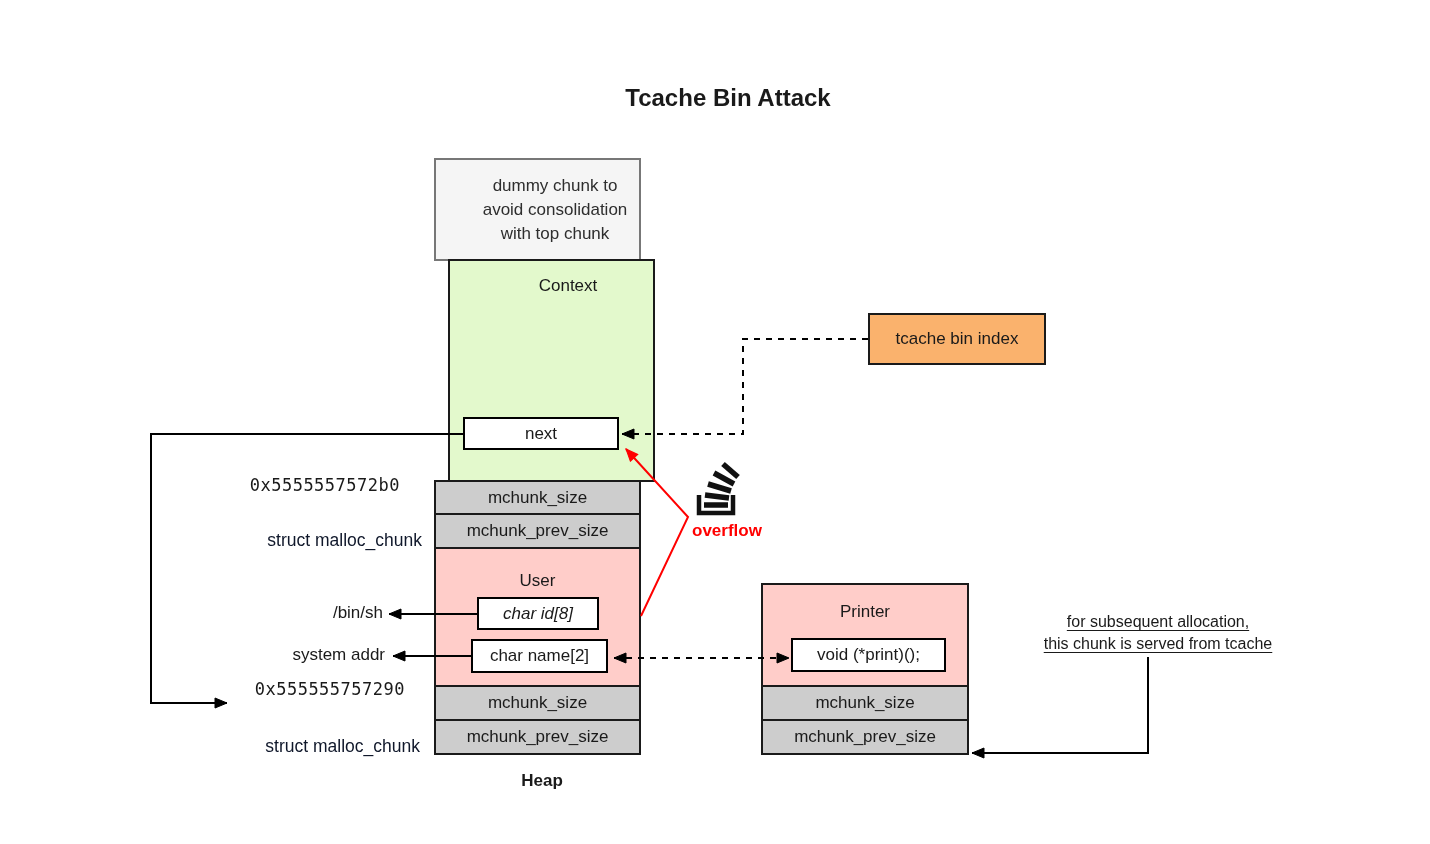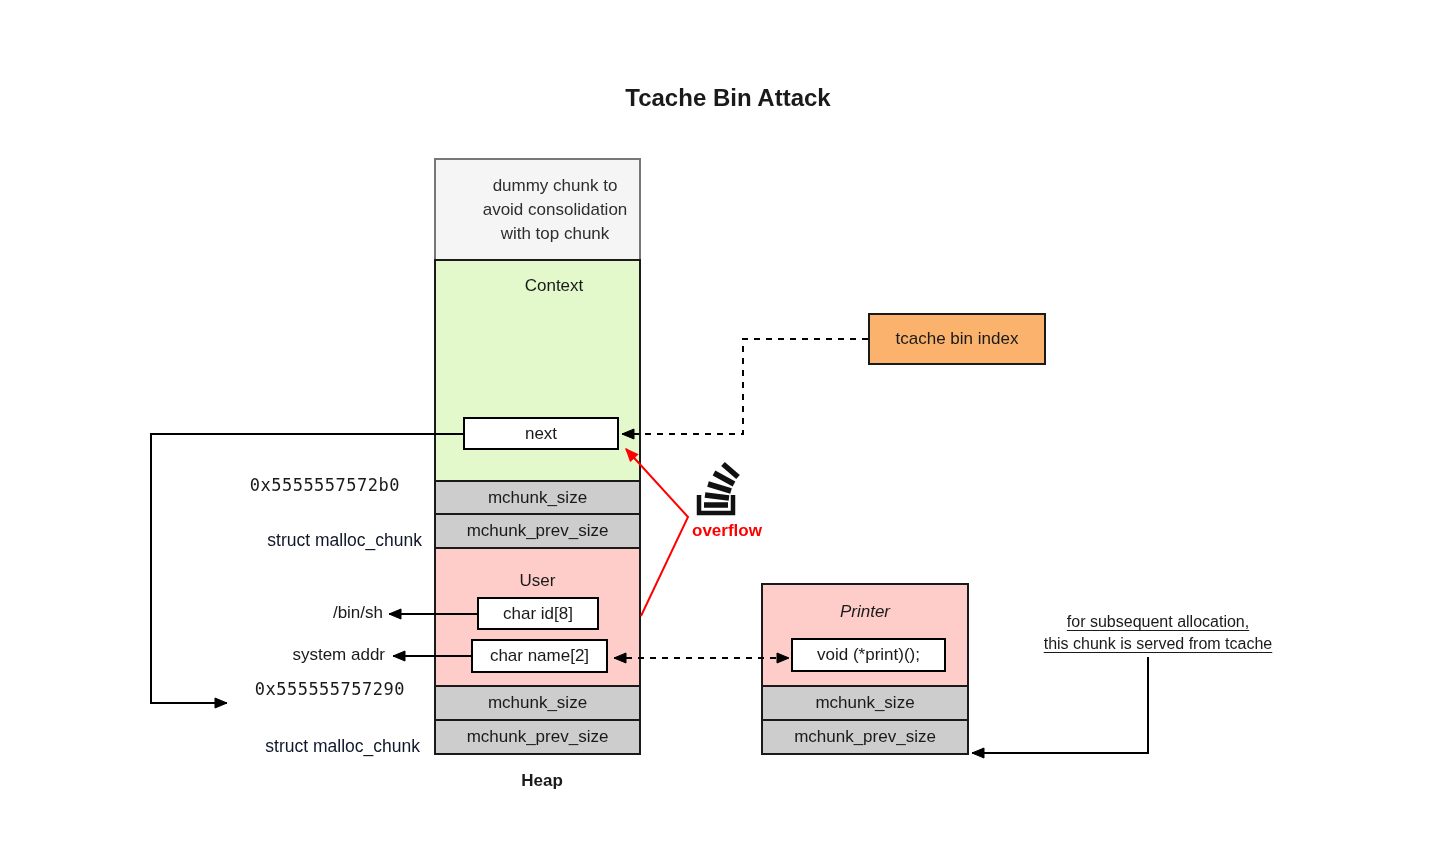--- a/index.html
+++ b/index.html
@@ -35,34 +35,34 @@
 <body>
 
 <div id="canvas">
 
   <div class="title" style="left:478px; top:84px; width:500px;">Tcache Bin Attack</div>
 
   <div class="box fill-dummy pre" style="left:434px; top:158px; width:207px; height:103px;padding-left:35px;">dummy chunk  to
 avoid consolidation
 with top chunk</div>
 
-  <div class="box fill-green top-label" style="left:434px; top:259px; width:207px; height:223px; padding-top:15px;padding-left:33px;">
+  <div class="box fill-green top-label" style="left:448px; top:259px; width:207px; height:223px; padding-top:15px;padding-left:33px;">
     <span>Context</span>
   </div>
 
   <div class="box whitefield" style="left:463px; top:417px; width:156px; height:33px;">next</div>
 
   <div class="box fill-gray" style="left:434px; top:480px; width:207px; height:35px;">mchunk_size</div>
   <div class="box fill-gray" style="left:434px; top:513px; width:207px; height:36px;">mchunk_prev_size</div>
 
   <div class="box fill-pink top-label" style="left:434px; top:547px; width:207px; height:140px; padding-top:22px;">
     <span>User</span>
   </div>
 
-  <div class="box whitefield" style="left:477px; top:597px; width:122px; height:33px;">char id[8]</div>
+  <div class="box whitefield" style="left:477px; top:597px; width:122px; height:33px;font-style:italic;">char id[8]</div>
   <div class="box whitefield" style="left:471px; top:639px; width:137px; height:34px;">char name[2]</div>
 
   <div class="box fill-gray" style="left:434px; top:685px; width:207px; height:36px;">mchunk_size</div>
   <div class="box fill-gray" style="left:434px; top:719px; width:207px; height:36px;">mchunk_prev_size</div>
 
   <div class="heaplbl" style="left:434px; top:771px; width:216px;">Heap</div>
 
   <div class="rlabel mono" style="left:150px; top:475px;">0x5555557572b0</div>
   <div class="rlabel faded" style="left:172px; top:530px;">struct malloc_chunk</div>
   <div class="rlabel" style="left:133px; top:603px;">/bin/sh</div>
@@ -75,21 +75,21 @@
   <svg class="overlay" style="left:692px; top:458px;" width="50" height="61" viewBox="0 0 50 61">
     <path d="M7 37 V55 H41 V37" fill="none" stroke="#111" stroke-width="4.5"></path>
     <path d="M12 47 H36" stroke="#111" stroke-width="5.5"></path>
     <path d="M13 37 L37 40" stroke="#111" stroke-width="5.5"></path>
     <path d="M16 26 L39 33" stroke="#111" stroke-width="5.5"></path>
     <path d="M22 15 L42 26" stroke="#111" stroke-width="5.5"></path>
     <path d="M31 6 L46 19" stroke="#111" stroke-width="5.5"></path>
   </svg>
   <div class="overflow-lbl" style="left:692px; top:521px;">overflow</div>
 
-  <div class="box fill-pink top-label" style="left:761px; top:583px; width:208px; height:104px; padding-top:17px;font-style:italic;">
+  <div class="box fill-pink top-label" style="left:761px; top:583px; width:208px; height:104px; padding-top:17px;">
     <span>Printer</span>
   </div>
   <div class="box whitefield" style="left:791px; top:638px; width:155px; height:34px;">void (*print)();</div>
   <div class="box fill-gray" style="left:761px; top:685px; width:208px; height:36px;">mchunk_size</div>
   <div class="box fill-gray" style="left:761px; top:719px; width:208px; height:36px;">mchunk_prev_size</div>
 
   <div class="note" style="left:1008px; top:611px;">
     <div>for subsequent allocation,</div>
     <div>this chunk is served from tcache</div>
   </div>

